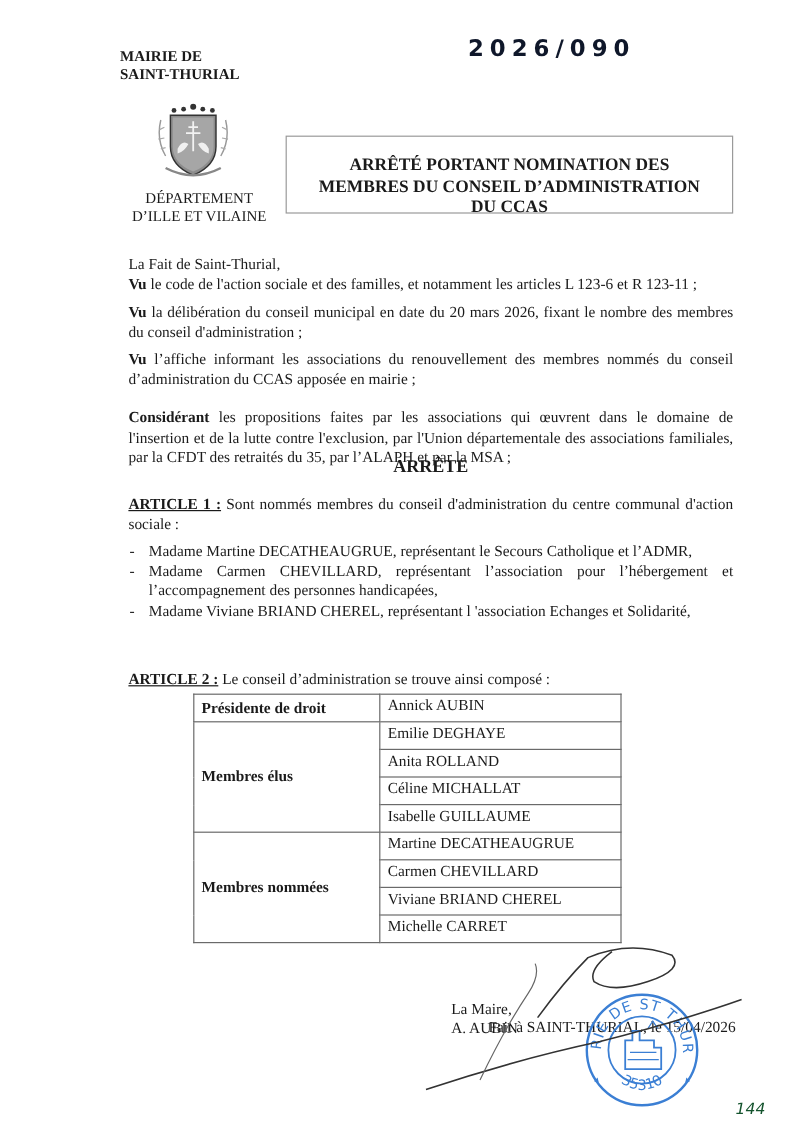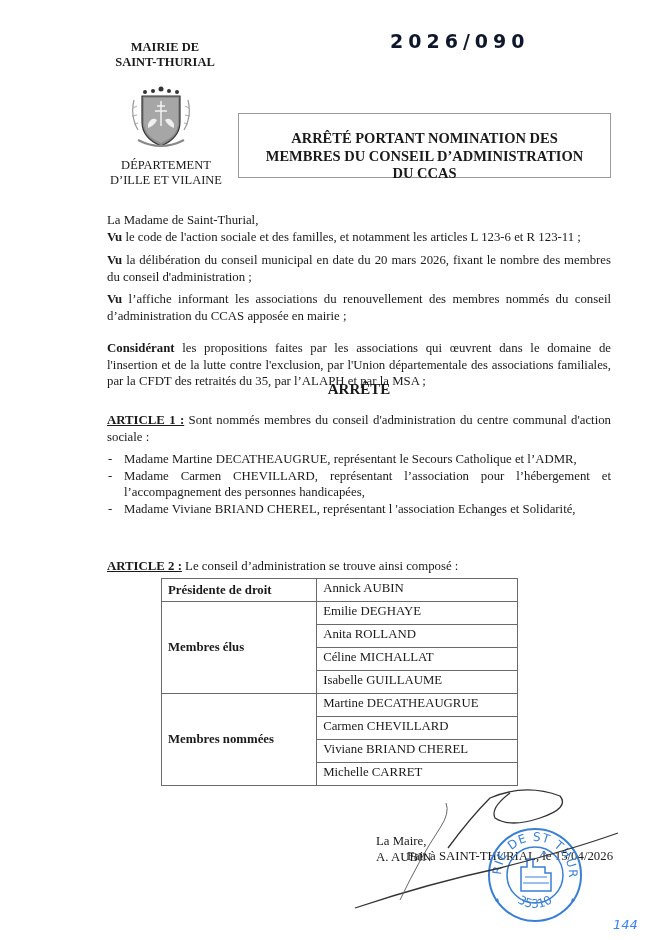--- a/index.html
+++ b/index.html
@@ -3,21 +3,21 @@
   <meta charset="utf-8">
   <style>
     * { margin: 0; padding: 0; box-sizing: border-box; }
     html, body { width: 661px; height: 940px; background: #ffffff; overflow: hidden; }
     body { position: relative; font-family: "Liberation Serif", "DejaVu Serif", serif; color: #1a1a1a; }
 
     .abs { position: absolute; }
 
     .mairie-title {
       left: 100px; top: 40px; width: 130px;
-      text-align: center; font-weight: bold; font-size: 12.5px; line-height: 15px;
+      text-align: left; font-weight: bold; font-size: 12.5px; line-height: 15px;
     }
     .crest {
       left: 130px; top: 86px; width: 62px; height: 64px;
     }
     .departement {
       left: 104px; top: 158px; width: 124px;
       text-align: center; font-size: 12.5px; line-height: 15px;
     }
     .arrete-number {
       left: 390px; top: 30px;
@@ -56,21 +56,21 @@
       vertical-align: middle;
     }
     .composition-table td.role { font-weight: bold; width: 146px; }
     .composition-table td.name { width: 189px; vertical-align: top; padding-top: 2px; }
 
     .fait-a { left: 407px; top: 806px; font-size: 12.8px; margin-top: 43px; }
     .maire-label { left: 376px; top: 833px; font-size: 12.8px; line-height: 16px; }
 
     .stamp { left: 485px; top: 823px; width: 100px; height: 100px; }
     .signature { left: 350px; top: 788px; width: 280px; height: 130px; }
-    .page-number { left: 613px; top: 917px; font-family: "DejaVu Sans", sans-serif; font-style: italic; font-size: 13px; color: #3b82f6; }
+    .page-number { left: 613px; top: 917px; font-family: "DejaVu Sans", sans-serif; font-style: italic; font-size: 13px; color: #14532d; }
   </style>
 </head>
 <body>
 
 <div class="abs mairie-title">
   <div>MAIRIE DE</div>
   <div>SAINT-THURIAL</div>
 </div>
 
 <div class="abs crest">
@@ -105,21 +105,21 @@
 
 <div class="abs arrete-number">2026/090</div>
 
 <div class="abs title-box">
   <div>ARRÊTÉ PORTANT NOMINATION DES</div>
   <div>MEMBRES DU CONSEIL D’ADMINISTRATION</div>
   <div>DU CCAS</div>
 </div>
 
 <div class="abs body-text" style="top:212px;">
-  <div>La Madame de Saint-Thurial,</div>
+  <div>La Fait de Saint-Thurial,</div>
   <div><b>Vu</b><span> le code de l'action sociale et des familles, et notamment les articles L 123-6 et R 123-11 ;</span></div>
 </div>
 
 <div class="abs body-text" style="top:252px;">
   <b>Vu</b><span> la délibération du conseil municipal en date du 20 mars 2026, fixant le nombre des membres du conseil d'administration ;</span>
 </div>
 
 <div class="abs body-text" style="top:291px;">
   <b>Vu</b><span> l’affiche informant les associations du renouvellement des membres nommés du conseil d’administration du CCAS apposée en mairie ;</span>
 </div>

